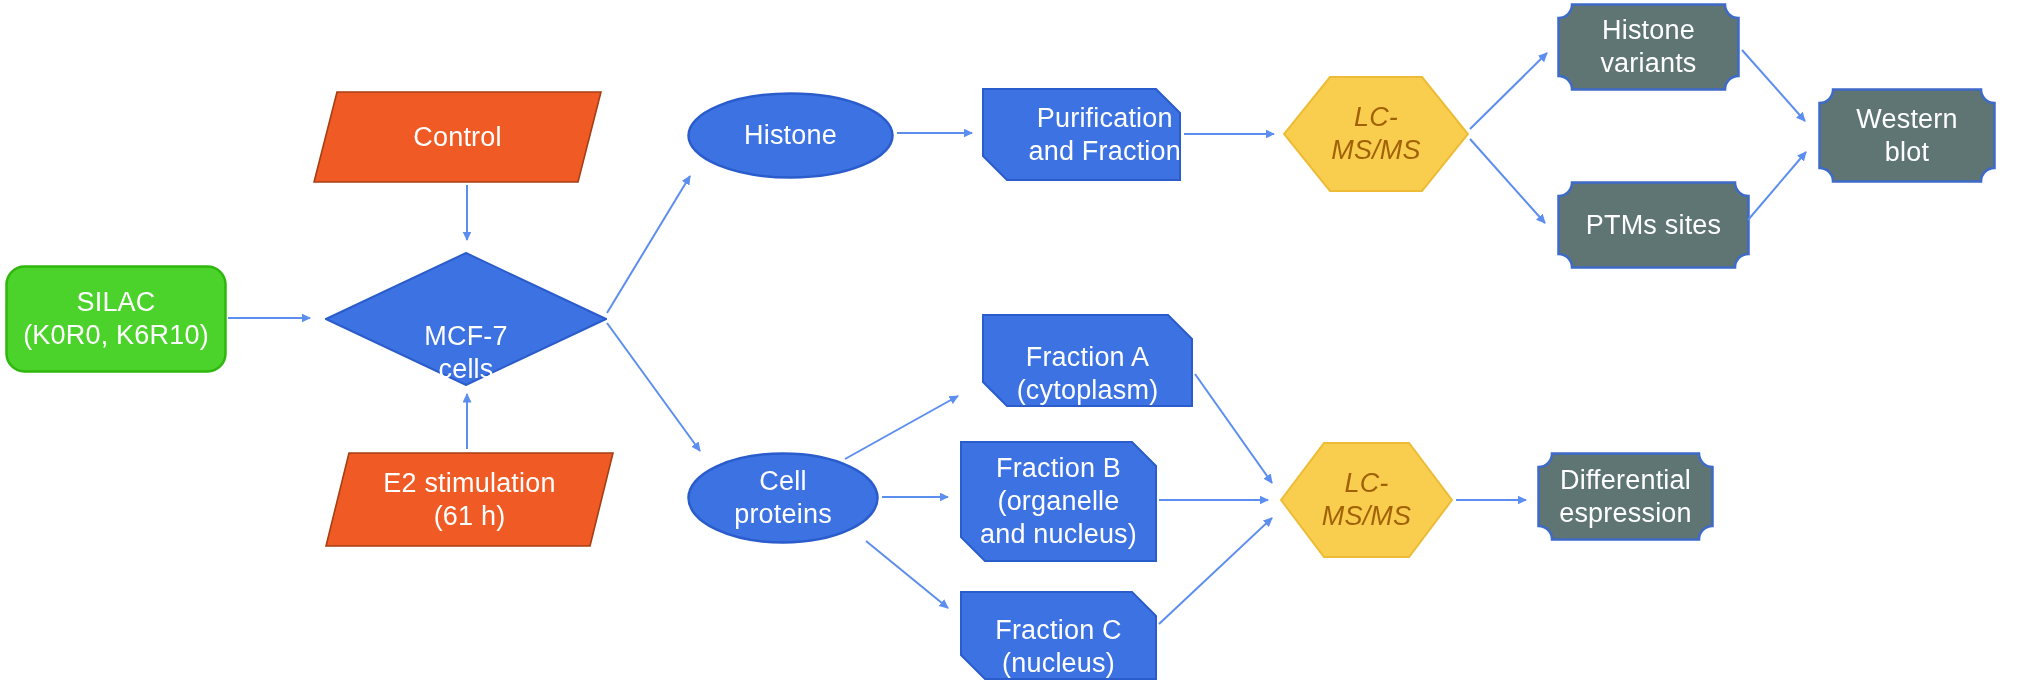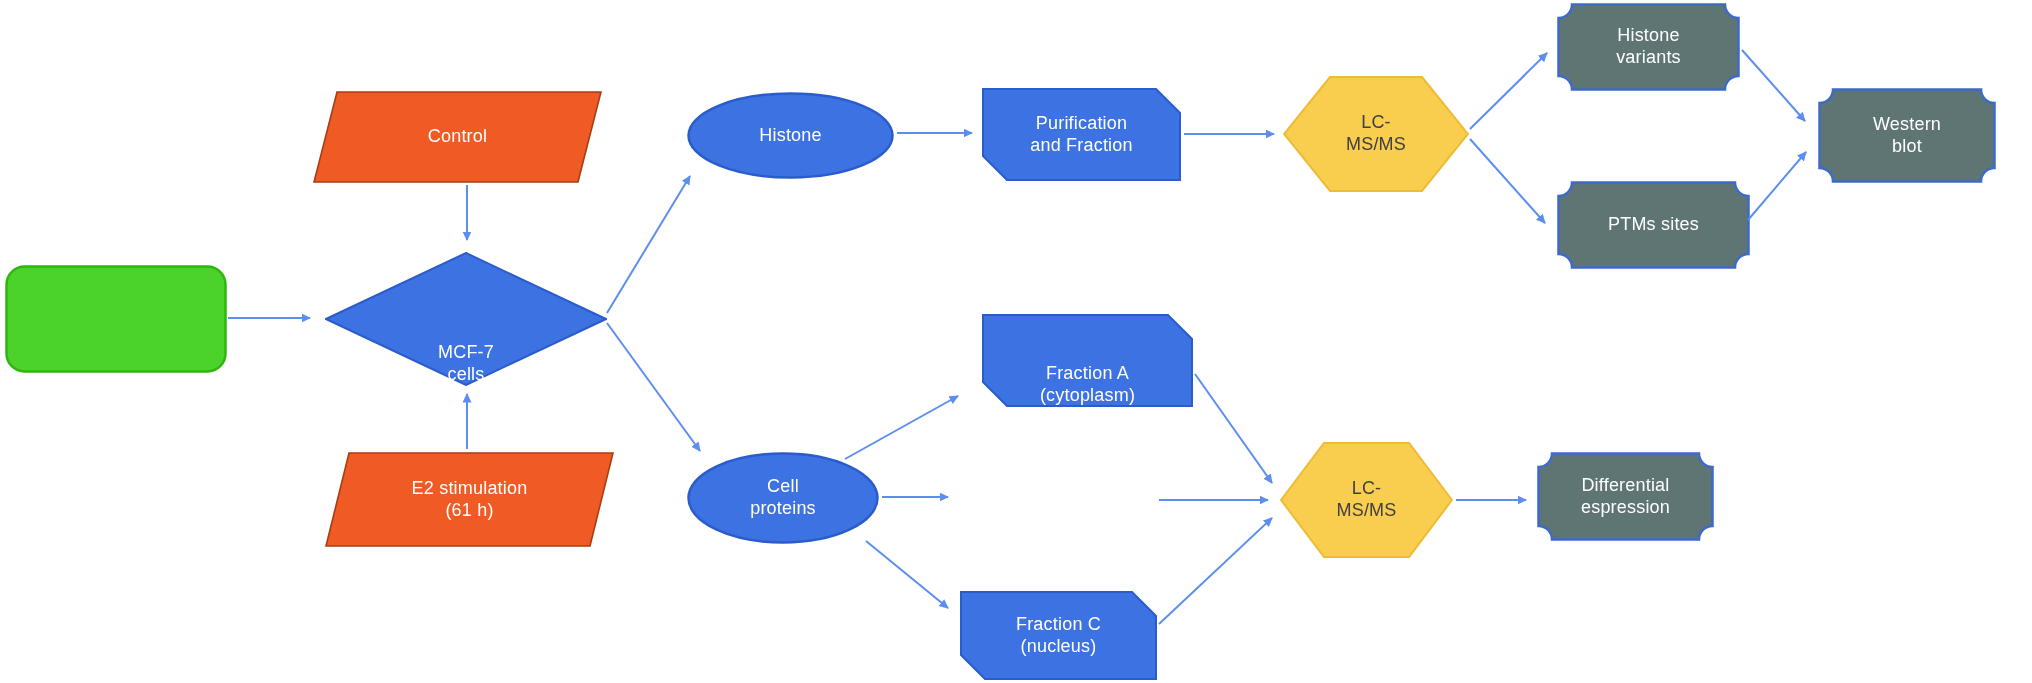--- a/index.html
+++ b/index.html
@@ -14,27 +14,27 @@
     position:absolute;
     display:flex;align-items:center;justify-content:center;
   }
   .node svg.shape{
     position:absolute;left:0;top:0;width:100%;height:100%;
   }
   .label{
     position:relative;
     z-index:2;
     color:#ffffff;
-    font-size:18px;
+    font-size:27px;
     line-height:1.22;
     text-align:center;
     white-space:pre-line;
     letter-spacing:0.2px;
   }
-  .label.dark{color:#404040;}
+  .label.dark{color:#a16207;font-style:italic;}
   #edges{position:absolute;left:0;top:0;z-index:1;}
 </style>
 </head>
 <body>
 
 <div id="canvas">
 
   <svg id="edges" width="2032" height="683" viewBox="0 0 2032 683">
     <defs>
       <marker id="ah" markerWidth="11" markerHeight="10" refX="8.5" refY="4.5" orient="auto" markerUnits="userSpaceOnUse">
@@ -60,20 +60,22 @@
       <line x1="1159" y1="500" x2="1268" y2="500" marker-end="url(#ah)"></line>
       <line x1="1159" y1="624" x2="1272" y2="518" marker-end="url(#ah)"></line>
       <line x1="1456" y1="500" x2="1526" y2="500" marker-end="url(#ah)"></line>
     </g>
   </svg>
 
   <div class="node" style="left:5px;top:265px;width:222px;height:108px;">
     <svg class="shape" viewBox="0 0 222 108" preserveAspectRatio="none">
       <rect x="1.5" y="1.5" width="219" height="105" rx="18" ry="18" fill="#4CD32B" stroke="#2EB70D" stroke-width="2.5"></rect>
     </svg>
+    <span class="label">SILAC
+(K0R0, K6R10)</span>
   </div>
 
   <div class="node" style="left:313px;top:91px;width:289px;height:92px;">
     <svg class="shape" viewBox="0 0 289 92" preserveAspectRatio="none">
       <polygon points="24,1 288,1 265,91 1,91" fill="#F05A25" stroke="#A63E12" stroke-width="1.6"></polygon>
     </svg>
     <span class="label">Control</span>
   </div>
 
   <div class="node" style="left:325px;top:452px;width:289px;height:95px;">
@@ -92,21 +94,21 @@
 cells</span>
   </div>
 
   <div class="node" style="left:687px;top:92px;width:207px;height:87px;">
     <svg class="shape" viewBox="0 0 207 87" preserveAspectRatio="none">
       <ellipse cx="103.5" cy="43.5" rx="102" ry="42" fill="#3D72E2" stroke="#2A5CCC" stroke-width="2.5"></ellipse>
     </svg>
     <span class="label">Histone</span>
   </div>
 
-  <div class="node" style="left:982px;top:88px;width:199px;height:93px;">
+  <div class="node" style="left:982px;top:88px;width:199px;height:93px;justify-content:flex-end;">
     <svg class="shape" viewBox="0 0 199 93" preserveAspectRatio="none">
       <path d="M1,1 H174 L198,25 V92 H25 L1,68 Z" fill="#3D72E2" stroke="#2A5CCC" stroke-width="2"></path>
     </svg>
     <span class="label">Purification
 and Fraction</span>
   </div>
 
   <div class="node" style="left:1283px;top:76px;width:186px;height:116px;">
     <svg class="shape" viewBox="0 0 186 116" preserveAspectRatio="none">
       <polygon points="47,1 139,1 185,58 139,115 47,115 1,58" fill="#F9CE4E" stroke="#EDBB35" stroke-width="2"></polygon>
@@ -147,22 +149,30 @@
   </div>
 
   <div class="node" style="left:982px;top:314px;width:211px;height:93px;align-items:flex-end;">
     <svg class="shape" viewBox="0 0 211 93" preserveAspectRatio="none">
       <path d="M1,1 H186 L210,25 V92 H25 L1,68 Z" fill="#3D72E2" stroke="#2A5CCC" stroke-width="2"></path>
     </svg>
     <span class="label">Fraction A
 (cytoplasm)</span>
   </div>
 
+  <div class="node" style="left:960px;top:441px;width:197px;height:121px;">
+    <svg class="shape" viewBox="0 0 197 121" preserveAspectRatio="none">
+      <path d="M1,1 H172 L196,25 V120 H25 L1,96 Z" fill="#3D72E2" stroke="#2A5CCC" stroke-width="2"></path>
+    </svg>
+    <span class="label">Fraction B
+(organelle
+and nucleus)</span>
+  </div>
 
-  <div class="node" style="left:960px;top:591px;width:197px;height:89px;">
+  <div class="node" style="left:960px;top:591px;width:197px;height:89px;align-items:flex-end;">
     <svg class="shape" viewBox="0 0 197 89" preserveAspectRatio="none">
       <path d="M1,1 H172 L196,25 V88 H25 L1,64 Z" fill="#3D72E2" stroke="#2A5CCC" stroke-width="2"></path>
     </svg>
     <span class="label">Fraction C
 (nucleus)</span>
   </div>
 
   <div class="node" style="left:1280px;top:442px;width:173px;height:116px;">
     <svg class="shape" viewBox="0 0 173 116" preserveAspectRatio="none">
       <polygon points="44,1 129,1 172,58 129,115 44,115 1,58" fill="#F9CE4E" stroke="#EDBB35" stroke-width="2"></polygon>

